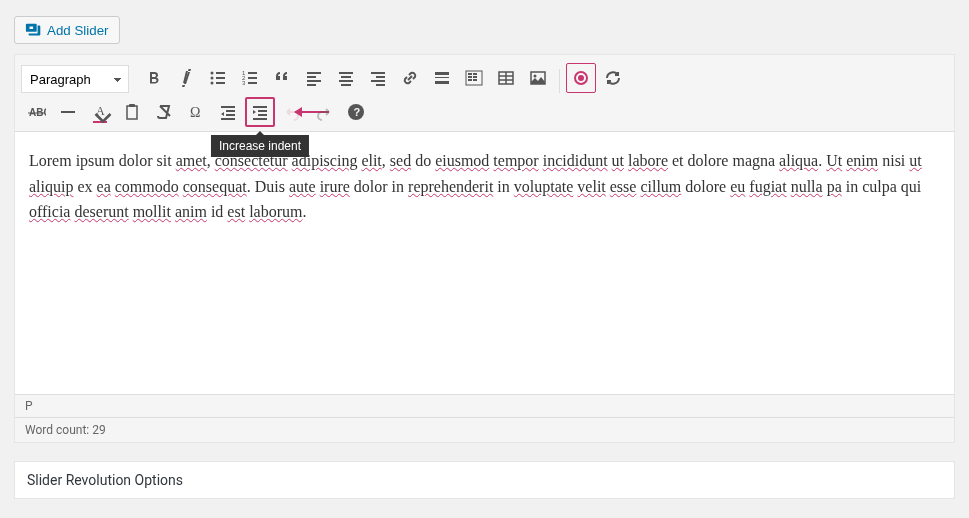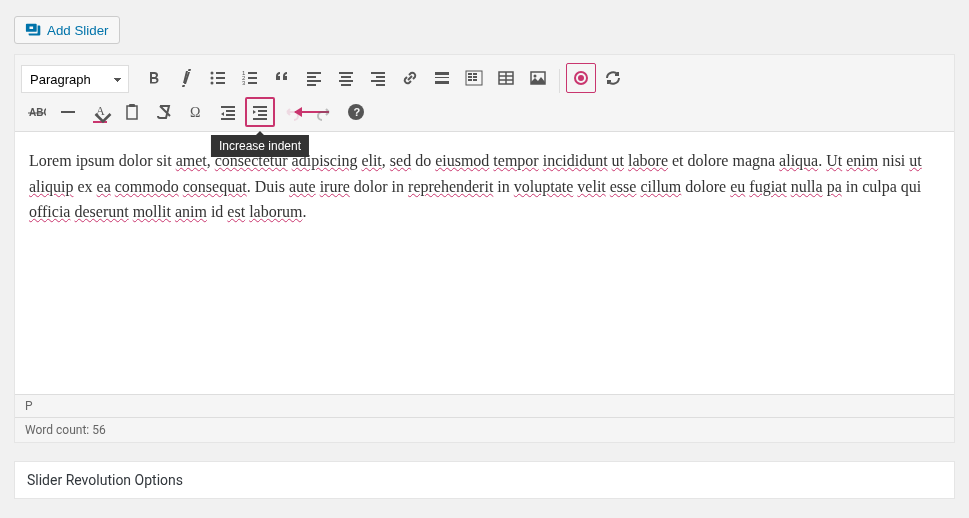--- a/index.html
+++ b/index.html
@@ -240,21 +240,21 @@
           </button>
       </div>
     </div>
 
     <div class="content-area">
       <p>Lorem ipsum dolor sit <span class="sp">amet</span>, <span class="sp">consectetur</span> <span class="sp">adipiscing</span> <span class="sp">elit</span>, <span class="sp">sed</span> do <span class="sp">eiusmod</span> <span class="sp">tempor</span> <span class="sp">incididunt</span> <span class="sp">ut</span> <span class="sp">labore</span> et dolore magna <span class="sp">aliqua</span>. <span class="sp">Ut</span> <span class="sp">enim</span> nisi <span class="sp">ut</span> <span class="sp">aliquip</span> ex <span class="sp">ea</span> <span class="sp">commodo</span> <span class="sp">consequat</span>. Duis <span class="sp">aute</span> <span class="sp">irure</span> dolor in <span class="sp">reprehenderit</span> in <span class="sp">voluptate</span> <span class="sp">velit</span> <span class="sp">esse</span> <span class="sp">cillum</span> dolore <span class="sp">eu</span> <span class="sp">fugiat</span> <span class="sp">nulla</span> <span class="sp">pa</span> in culpa qui <span class="sp">officia</span> <span class="sp">deserunt</span> <span class="sp">mollit</span> <span class="sp">anim</span> id <span class="sp">est</span> <span class="sp">laborum</span>.</p>
     </div>
 
     <div class="status-bar">
       <div class="status-path">P</div>
-      <div class="status-wc">Word count: 56</div>
+      <div class="status-wc">Word count: 29</div>
     </div>
   </div>
 
   <div class="section-panel">
     <span>Slider Revolution Options</span>
   </div>
 
 </div>
 
 </body></html>

